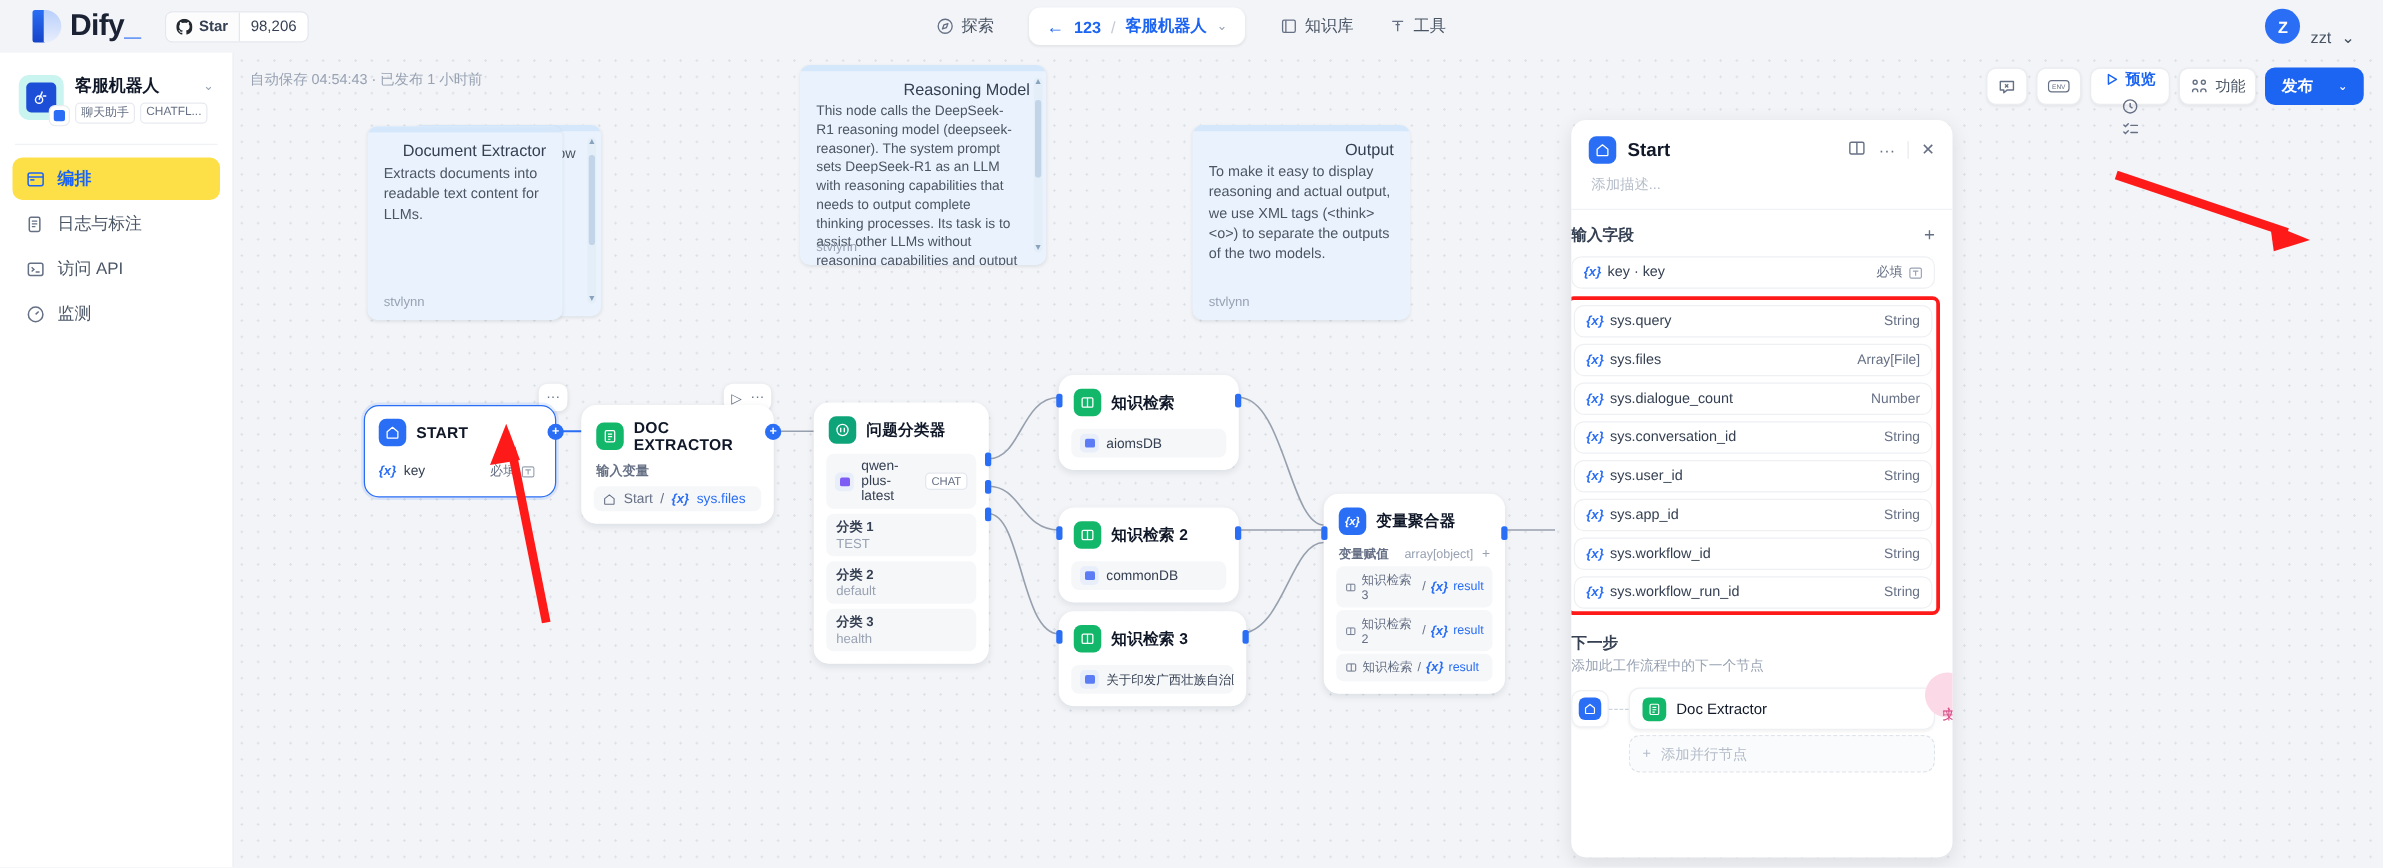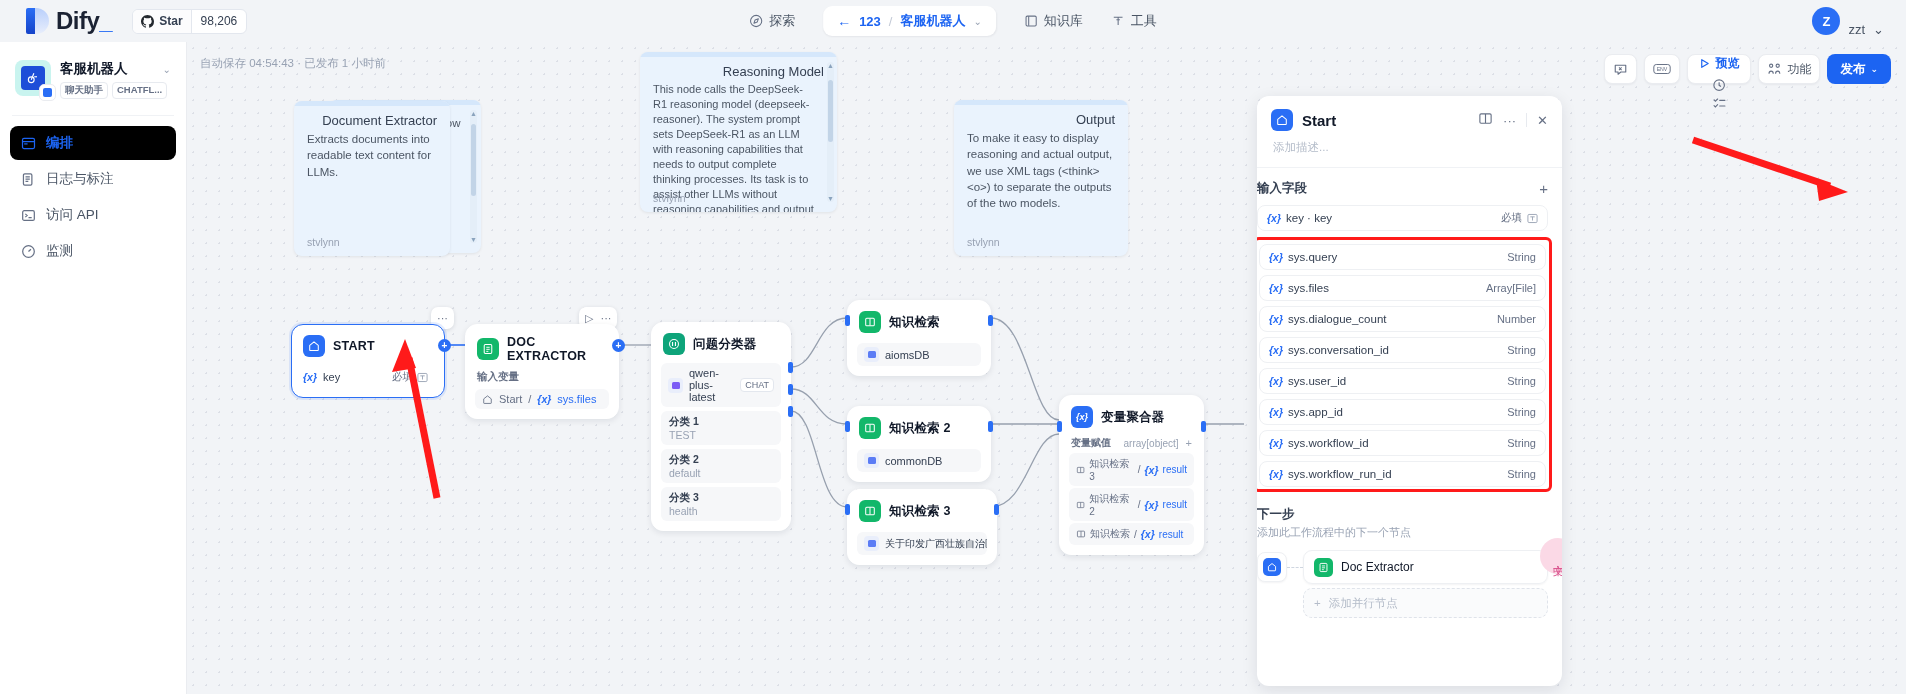--- a/index.html
+++ b/index.html
@@ -74,31 +74,31 @@
   .app-icon .inner { width: 24px; height: 24px; border-radius: 4px; background:#1d4ed8; color:#fff; font-size:14px; display:flex;align-items:center;justify-content:center;}
   .app-icon .badge {
     position: absolute; right: -5px; bottom: -5px; width: 17px; height: 17px; border-radius: 5px;
     background: #fff; border: 1px solid #eaecf0; display: flex; align-items: center; justify-content: center;
   }
   .app-icon .badge i { display:block; width:9px;height:9px;background:#2a6ef5;border-radius:2px; }
   .app-meta { flex: 1; min-width: 0; }
   .app-name-row { display: flex; align-items: center; justify-content: space-between; }
   .app-name { font-size: 13.5px; font-weight: 700; color: #101828; }
   .app-chev { color: #98a2b3; font-size: 10px; }
-  .app-tags { display: flex; gap: 4px; margin-top: 4px; font-weight: bold; }
+  .app-tags { display: flex; gap: 4px; margin-top: 4px; }
   .tag {
     font-size: 9.5px; color: #667085; border: 1px solid #e7eaef; border-radius: 4px;
     padding: 1px 4px; background: #fff; white-space: nowrap; overflow: hidden;
   }
   .divider { height: 1px; background: #f0f2f5; margin: 14px 2px 10px 2px; }
   .nav-item {
     display: flex; align-items: center; gap: 10px; padding: 8px 10px; border-radius: 8px;
     font-size: 13.5px; color: #495464; cursor: pointer; margin-bottom: 2px;
   }
-  .nav-item.active { background: #000000; color: #1c64f2; font-weight: 600; }
+  .nav-item.active { background: #fde047; color: #1c64f2; font-weight: 600; }
   .nav-ico { width: 16px; height: 16px; display:flex;align-items:center;justify-content:center; }
 
   
   .canvas {
     position: absolute; top: 42px; left: 187px; width: 1719px; height: 652px;
     background-color: #f2f4f7;
     background-image: radial-gradient(#dcdfe6 1px, transparent 1px);
     background-size: 13px 13px;
     overflow: hidden;
   }
@@ -113,21 +113,21 @@
     border: 1px solid #eaecf0; display: flex; align-items: center; justify-content: center; gap: 5px;
     font-size: 12px; color: #495464; box-shadow: 0 1px 2px rgba(16,24,40,.05); cursor: pointer;
   }
   .tool-group { height: 30px; border-radius: 8px; background: #fff; border: 1px solid #eaecf0;
     display: flex; align-items: center; padding: 0 4px; gap: 3px; box-shadow: 0 1px 2px rgba(16,24,40,.05); flex-direction: column; }
   .tool-group .g-item { padding: 0 7px; height: 24px; display: flex; align-items: center; gap: 5px; font-size: 12px; color: #495464; border-radius: 6px; cursor: pointer;}
   .tool-group .g-item.blue { color: #1c64f2; font-weight: 600; }
   .vbar { width: 1px; height: 15px; background: #eaecf0; }
   .publish-btn {
     height: 30px; padding: 0 13px; border-radius: 8px; background: #1c64f2; color: #fff;
-    font-size: 12.5px; font-weight: 600; display: flex; align-items: center; gap: 5px; cursor: pointer;
+    font-size: 12.5px; font-weight: 600; display: flex; align-items: center; gap: 20px; cursor: pointer;
   }
 
   
   .note {
     position: absolute; border-radius: 8px; background: #eaf3fd;
     box-shadow: 0 1px 3px rgba(16,24,40,.08); padding: 12px 13px 10px 13px; overflow: hidden;
   }
   .note .ntop { position:absolute; left:0; top:0; right:0; height:5px; background:#d5e7fb; border-radius:8px 8px 0 0;}
   .note h4 { font-size: 13px; font-weight: 400; color: #354052; margin-bottom: 3px; text-align: right; }
   .note p { font-size: 11.5px; line-height: 1.42; color: #4b5563; }

